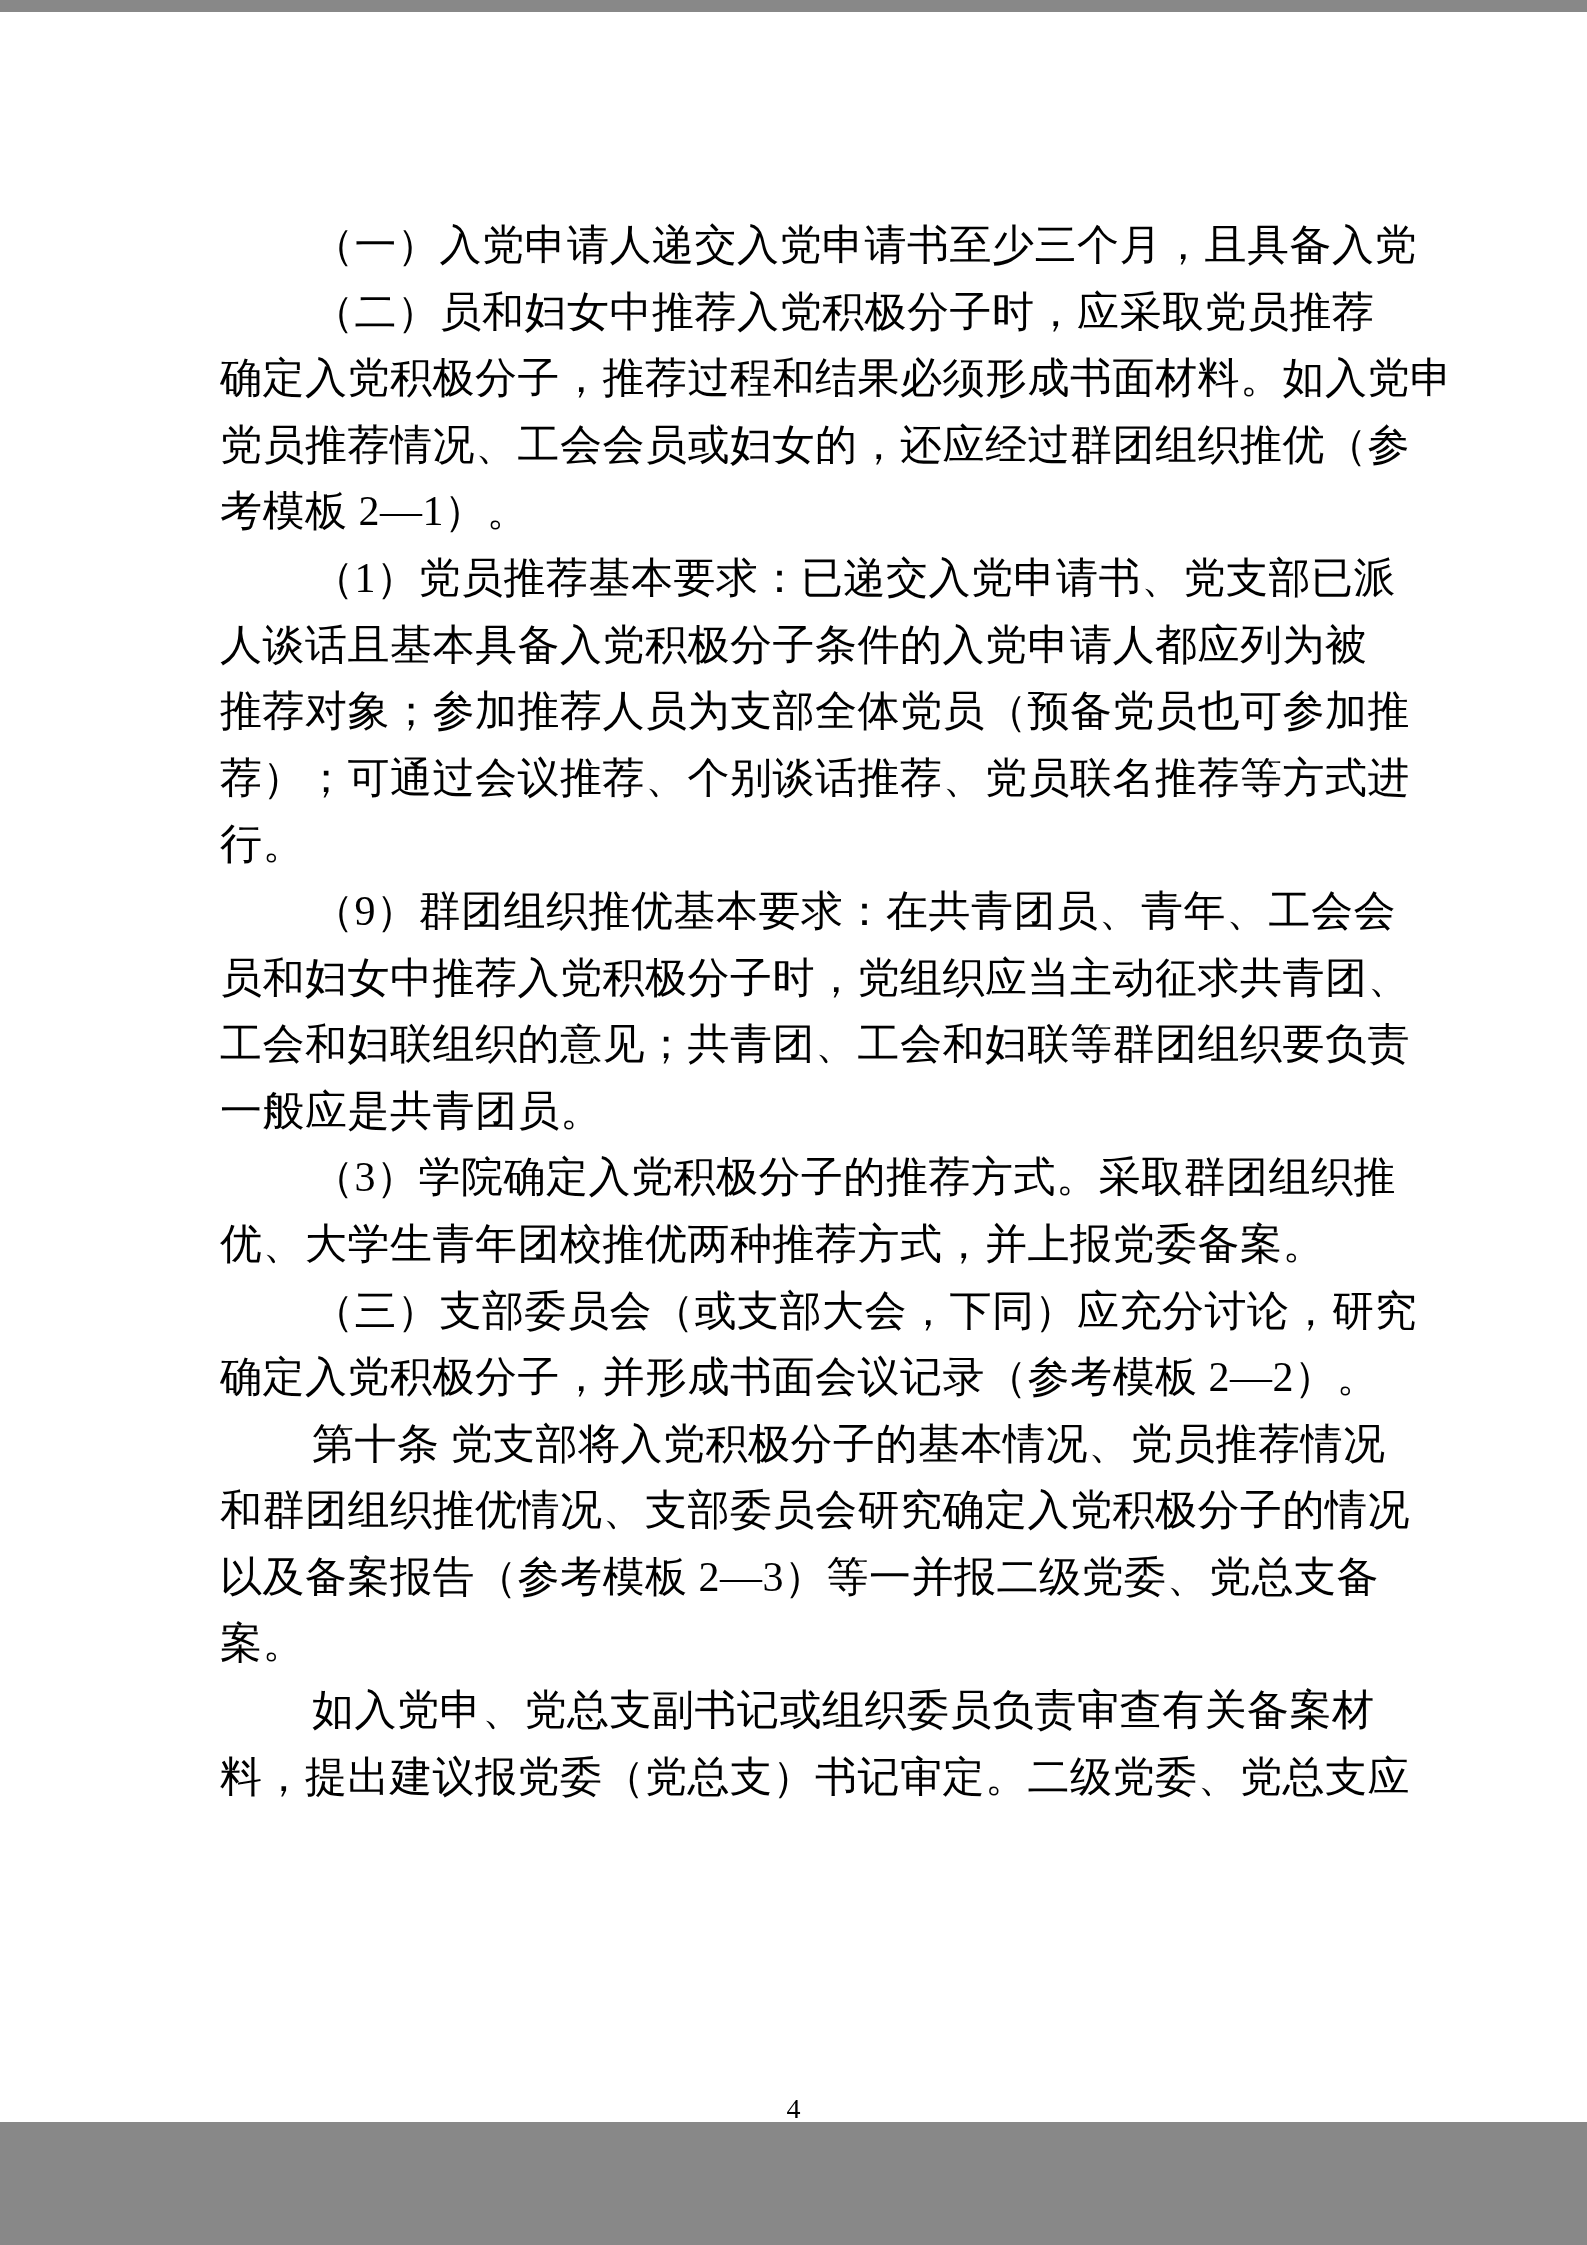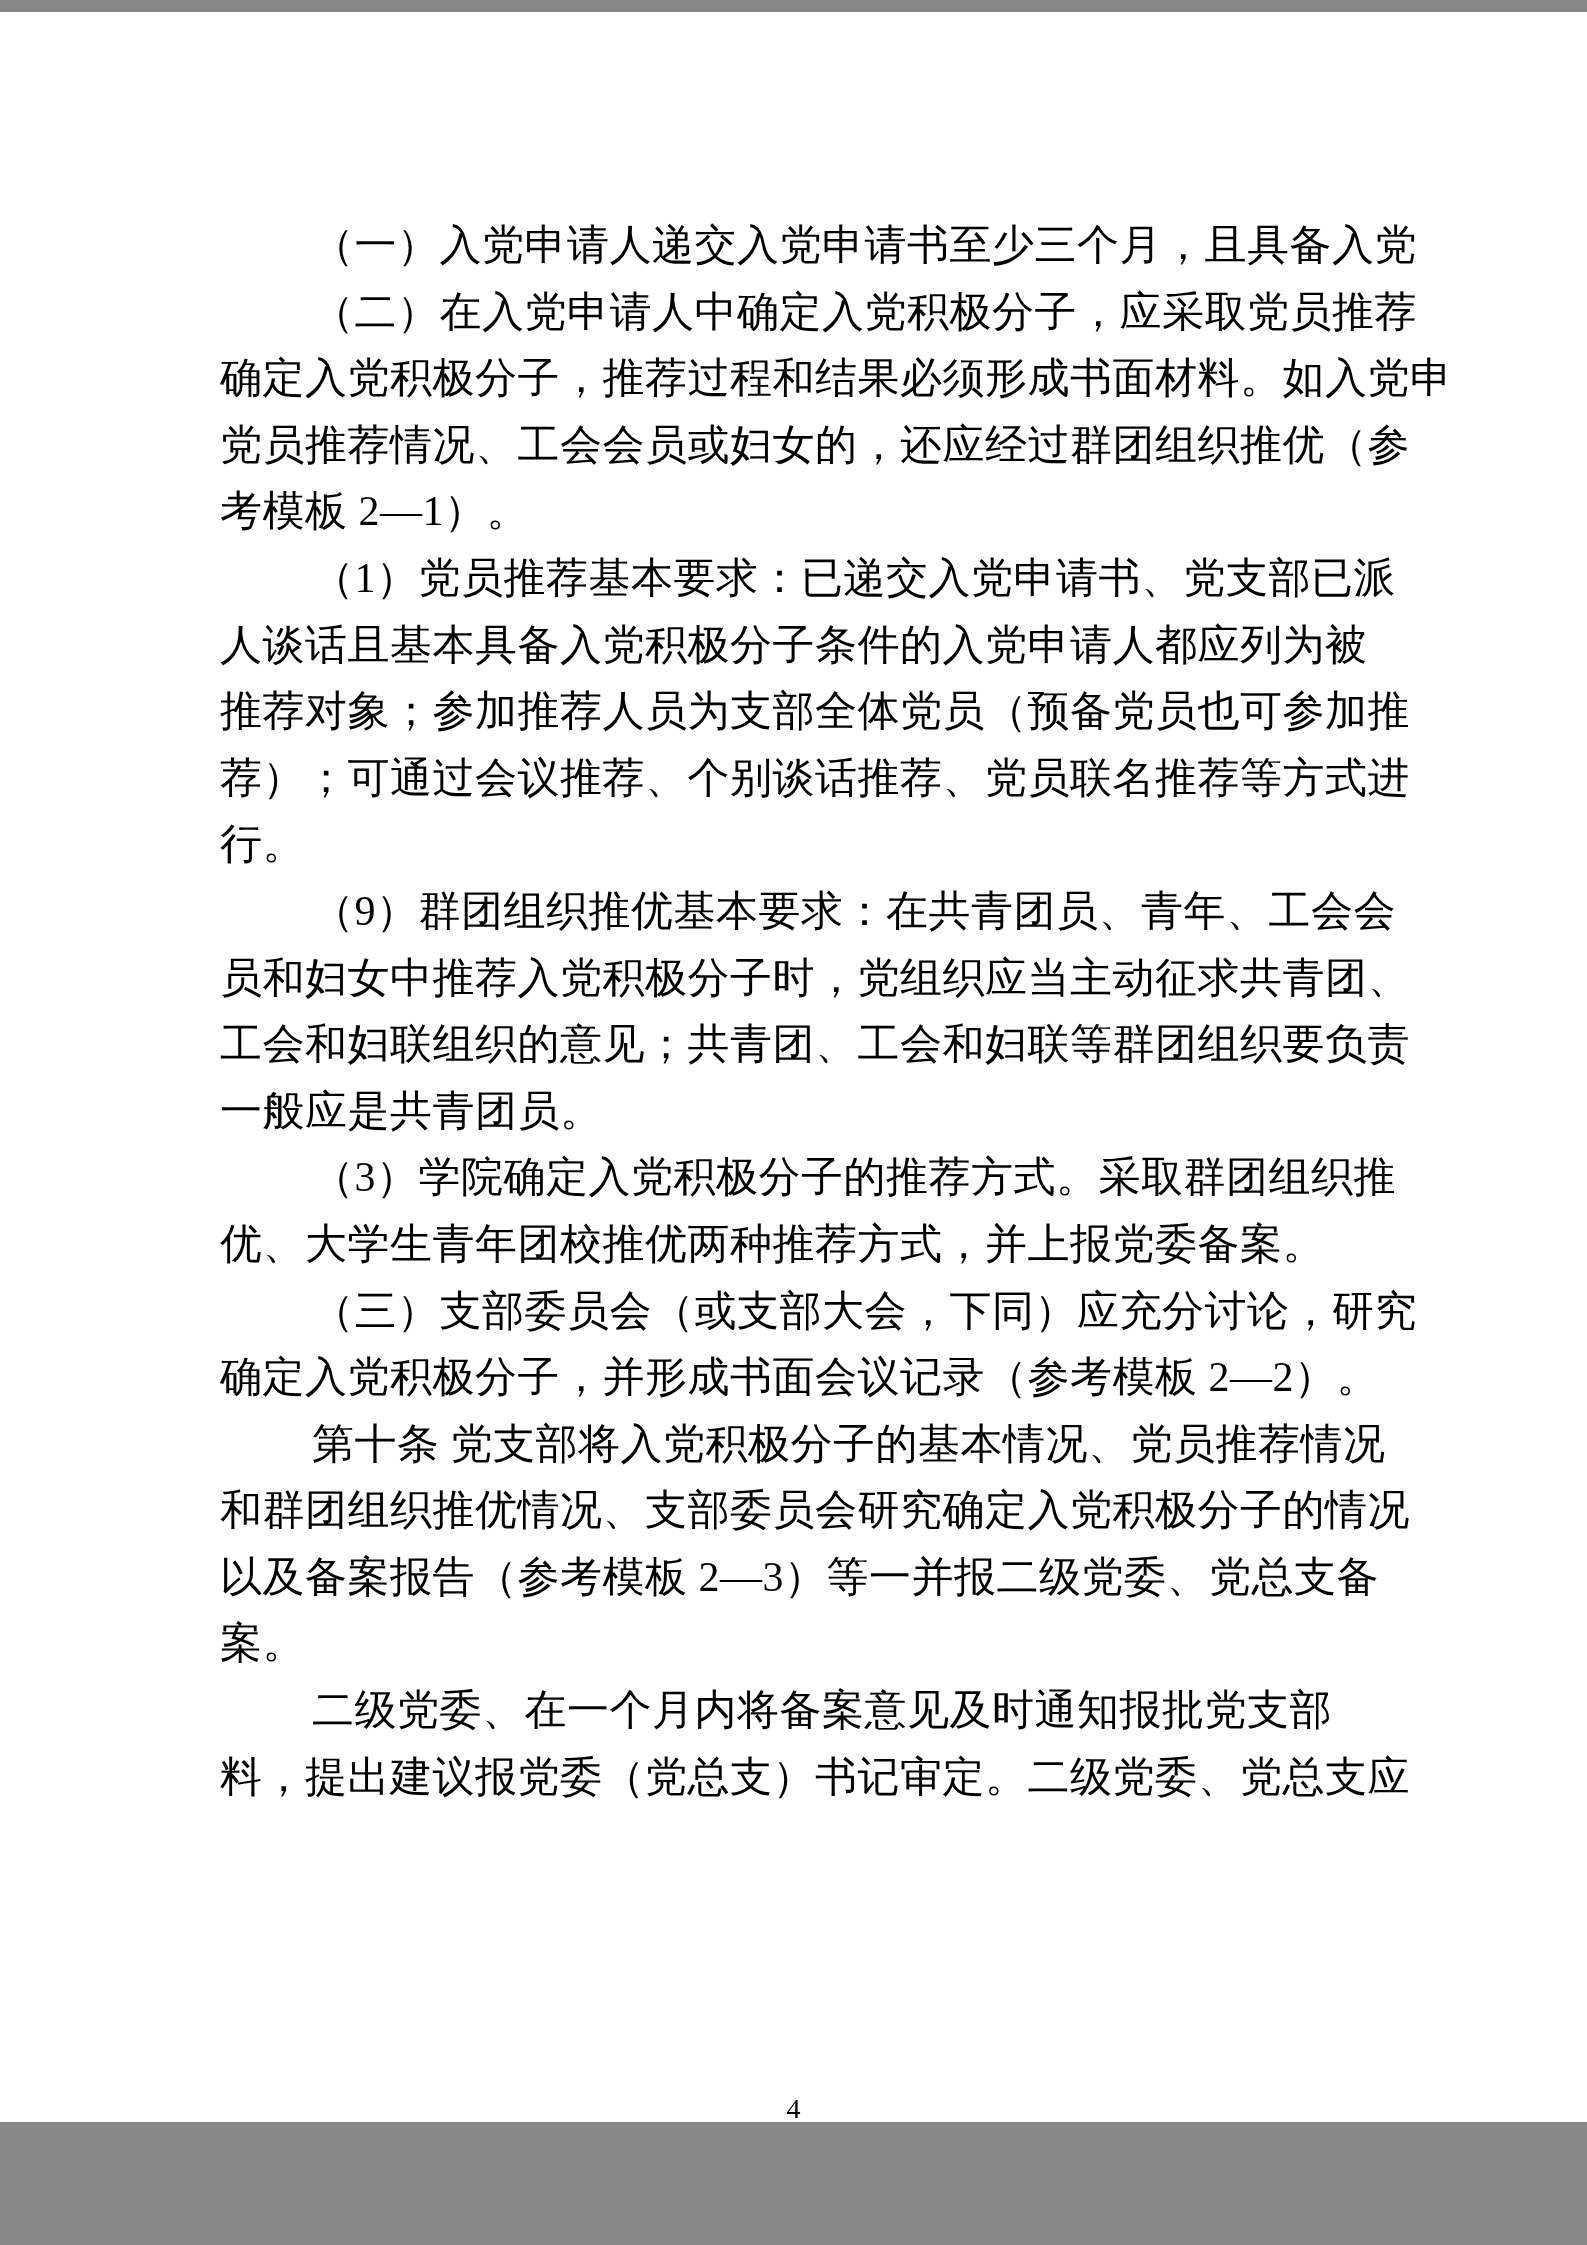--- a/index.html
+++ b/index.html
@@ -43,38 +43,38 @@
     line-height: 34px;
     letter-spacing: 0;
   }
 </style>
 </head>
 <body>
 
 <div class="page">
   <div class="text-block">
       <div class="line indent">（一）入党申请人递交入党申请书至少三个月，且具备入党</div>
-      <div class="line indent">（二）在入党申请人中确定入党积极分子，应采取党员推荐</div>
+      <div class="line indent">（二）员和妇女中推荐入党积极分子时，应采取党员推荐</div>
       <div class="line">确定入党积极分子，推荐过程和结果必须形成书面材料。如入党申</div>
       <div class="line">党员推荐情况、工会会员或妇女的，还应经过群团组织推优（参</div>
       <div class="line">考模板 2—1）。</div>
       <div class="line indent">（1）党员推荐基本要求：已递交入党申请书、党支部已派</div>
       <div class="line">人谈话且基本具备入党积极分子条件的入党申请人都应列为被</div>
       <div class="line">推荐对象；参加推荐人员为支部全体党员（预备党员也可参加推</div>
       <div class="line">荐）；可通过会议推荐、个别谈话推荐、党员联名推荐等方式进</div>
       <div class="line">行。</div>
       <div class="line indent">（9）群团组织推优基本要求：在共青团员、青年、工会会</div>
       <div class="line">员和妇女中推荐入党积极分子时，党组织应当主动征求共青团、</div>
       <div class="line">工会和妇联组织的意见；共青团、工会和妇联等群团组织要负责</div>
       <div class="line">一般应是共青团员。</div>
       <div class="line indent">（3）学院确定入党积极分子的推荐方式。采取群团组织推</div>
       <div class="line">优、大学生青年团校推优两种推荐方式，并上报党委备案。</div>
       <div class="line indent">（三）支部委员会（或支部大会，下同）应充分讨论，研究</div>
       <div class="line">确定入党积极分子，并形成书面会议记录（参考模板 2—2）。</div>
       <div class="line indent">第十条 党支部将入党积极分子的基本情况、党员推荐情况</div>
       <div class="line">和群团组织推优情况、支部委员会研究确定入党积极分子的情况</div>
       <div class="line">以及备案报告（参考模板 2—3）等一并报二级党委、党总支备</div>
       <div class="line">案。</div>
-      <div class="line indent">二级党委、在一个月内将备案意见及时通知报批党支部</div>
+      <div class="line indent">如入党申、党总支副书记或组织委员负责审查有关备案材</div>
       <div class="line">料，提出建议报党委（党总支）书记审定。二级党委、党总支应</div>
     </div>
   <div class="page-number">4</div>
 </div>
 
 </body></html>

